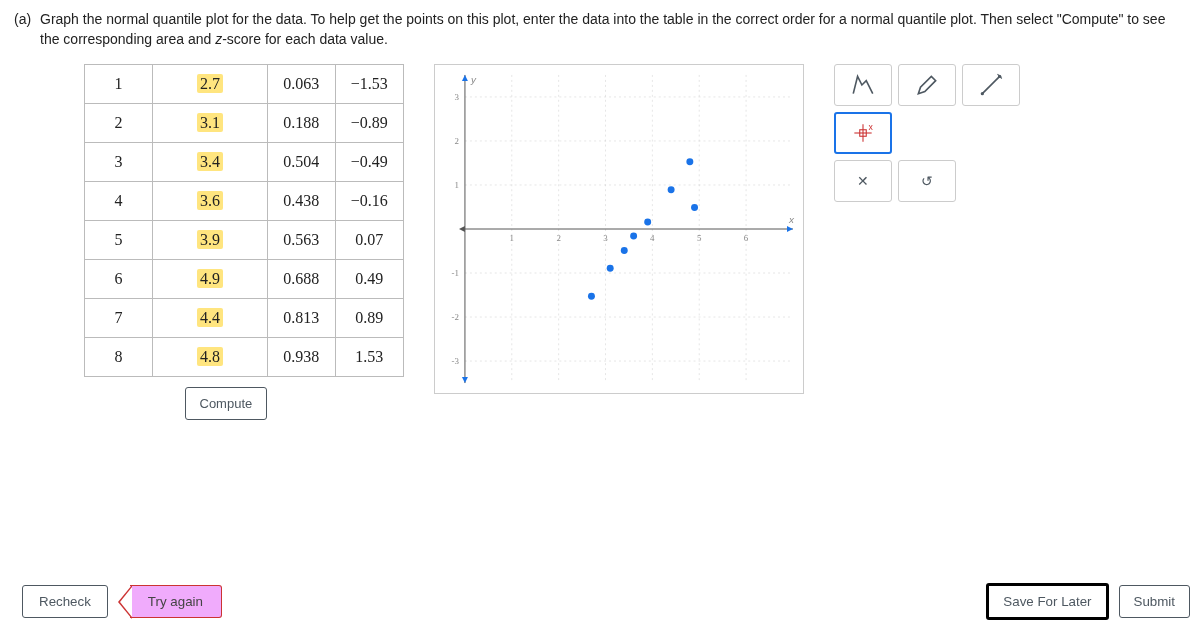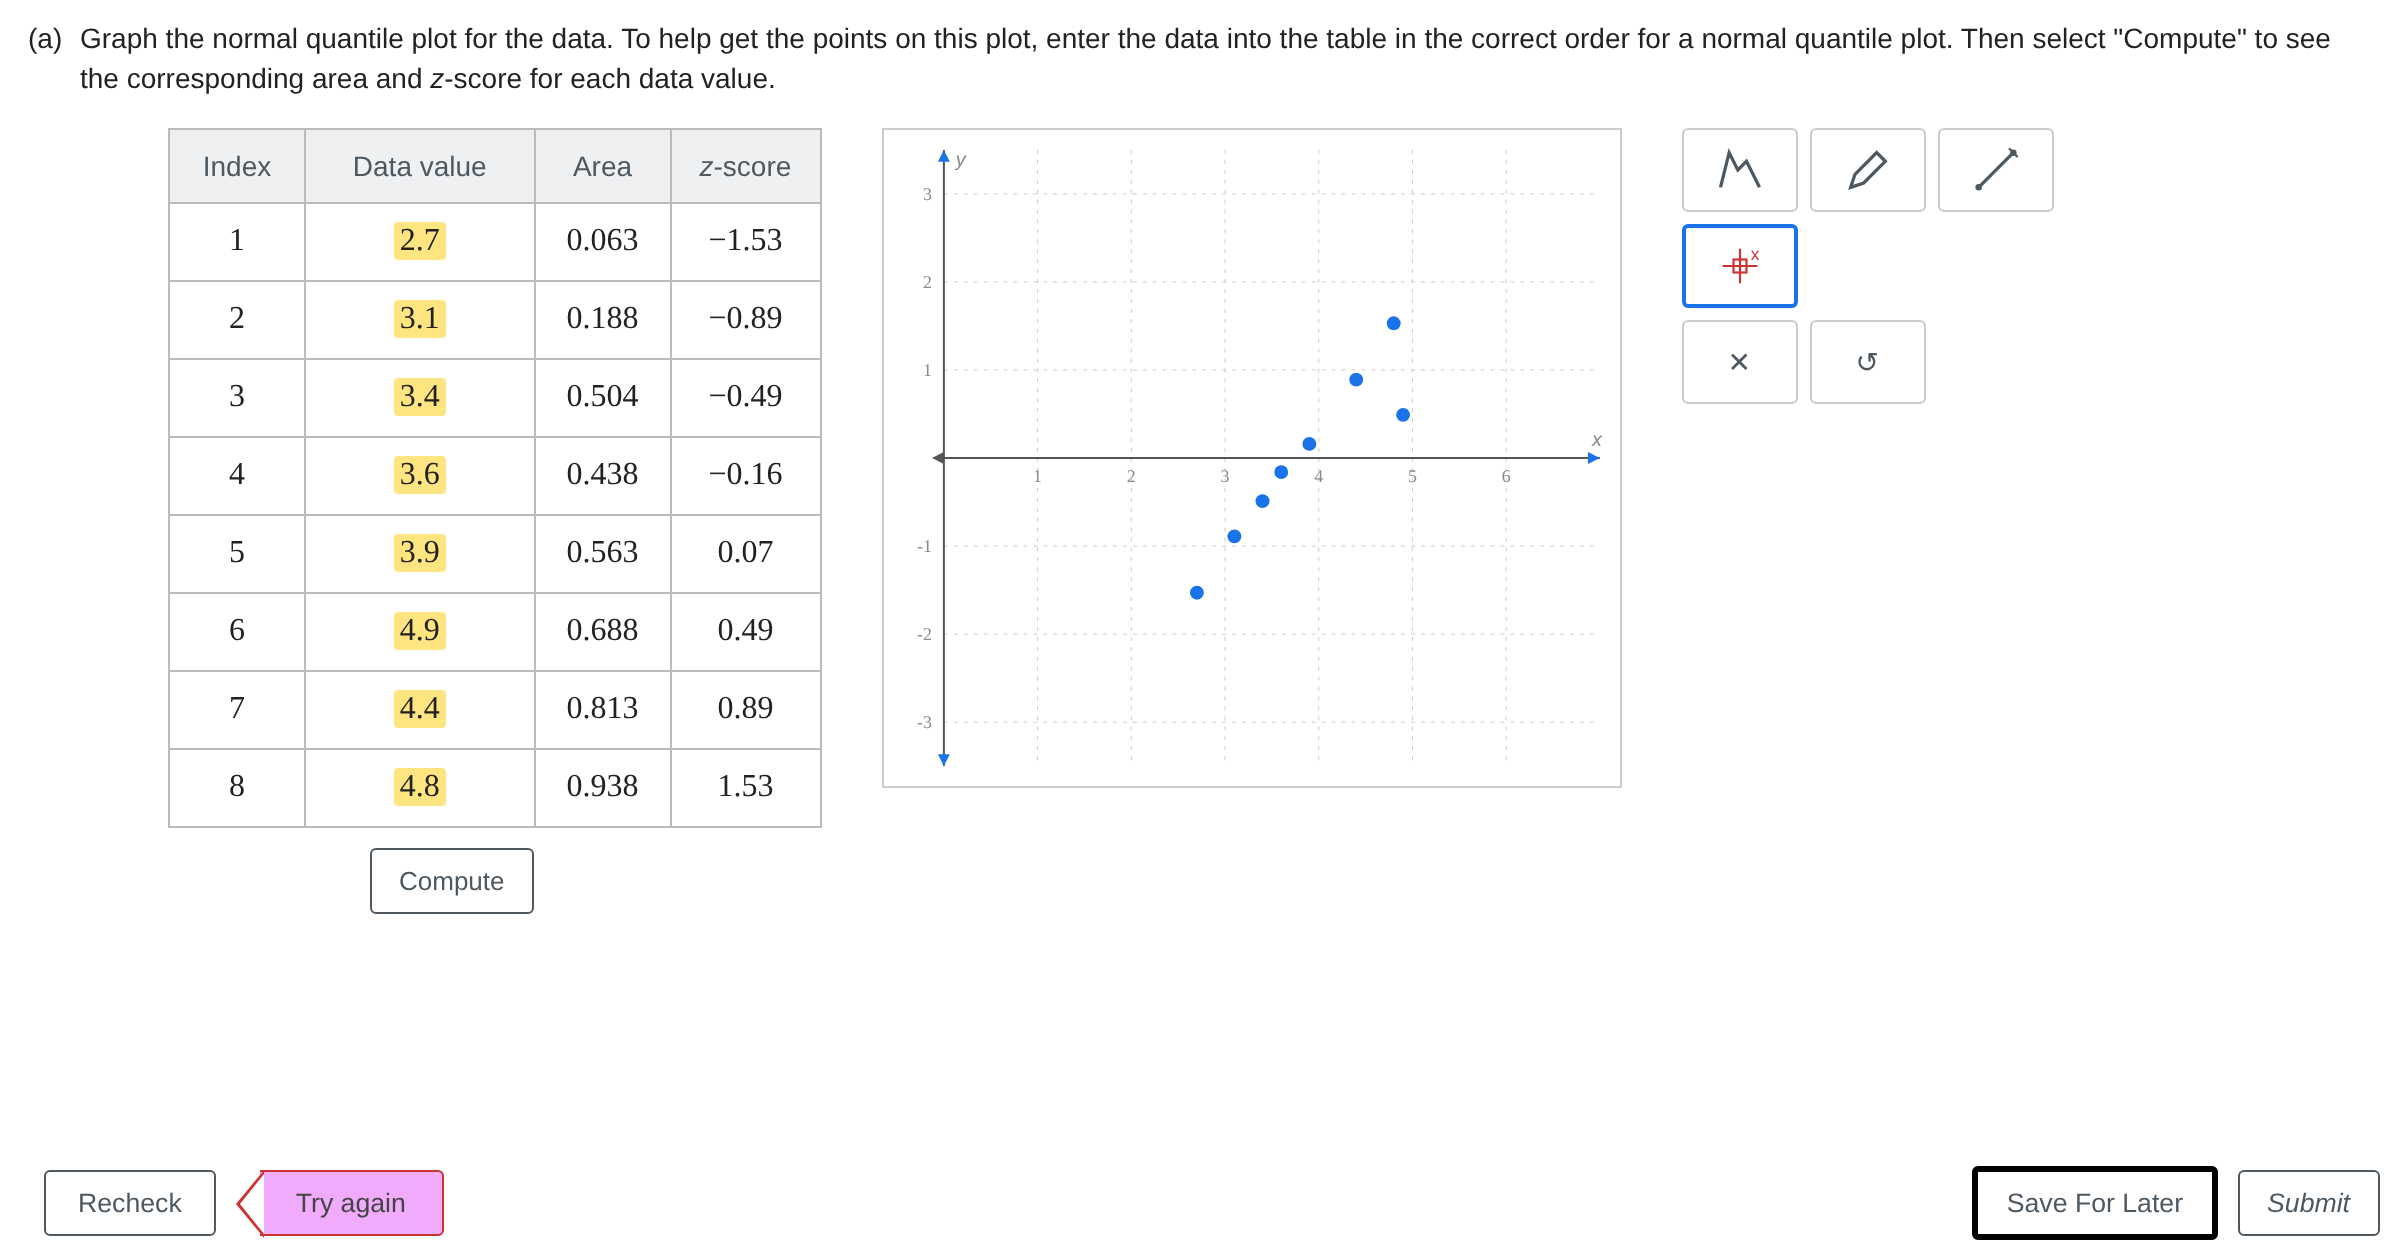--- a/index.html
+++ b/index.html
@@ -145,41 +145,34 @@
   color: #4e5861;
   text-align: center;
 }
 .submit-btn {
   background: #fff;
   border: 1px solid #4e5861;
   padding: 8px 14px;
   border-radius: 3px;
   cursor: pointer;
   color: #4e5861;
-  font-style: italic;
 }
 </style>
 </head>
 <body>
 
 <div class="instruction">
   <span class="label">(a)</span>
   <span>Graph the normal quantile plot for the data. To help get the points on this plot, enter the data into the table in the correct order for a normal quantile plot. Then select "Compute" to see the corresponding area and </span><i>z</i><span>-score for each data value.</span>
 </div>
 
 <div class="content-row">
   <div class="table-wrap">
     <table>
       <tbody>
-          <tr>
-        <th>Index</th>
-        <th>Data value</th>
-        <th>Area</th>
-        <th><span class="ital">z</span><span>-score</span></th>
-      </tr>
       <tr>
         <td class="serif">1</td>
         <td class="serif"><span class="highlight">2.7</span></td>
         <td class="serif">0.063</td>
         <td class="serif">−1.53</td>
       </tr>
       <tr>
         <td class="serif">2</td>
         <td class="serif"><span class="highlight">3.1</span></td>
         <td class="serif">0.188</td>

